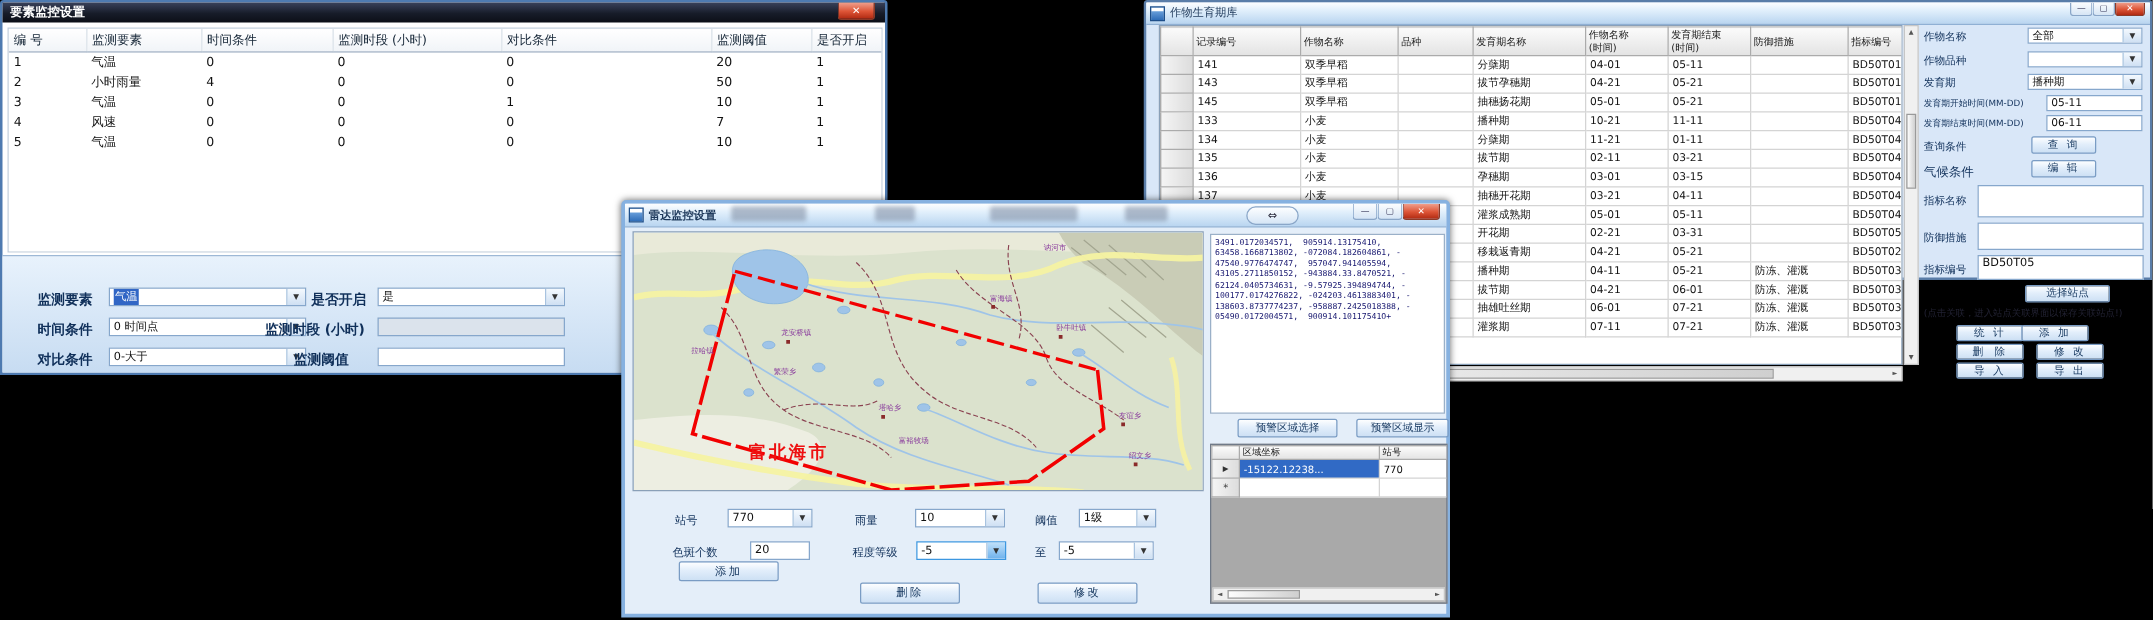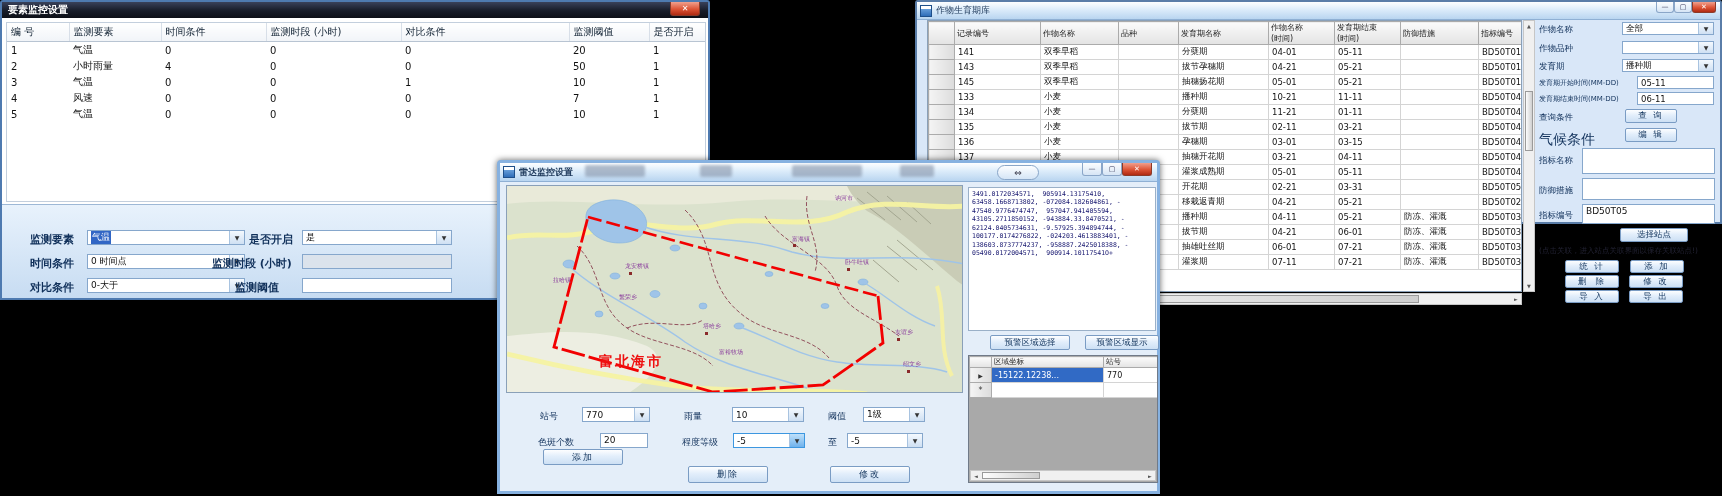--- a/index.html
+++ b/index.html
@@ -443,35 +443,35 @@
         <span>播种期</span>
         <span class="arrowbox">▼</span>
       </div>
       <span class="lbl" style="left:2px;top:60px;font-size:7px;">发育期开始时间(MM-DD)</span>
       <div class="tbox" style="left:100px;top:58px;width:77px;height:13px;font-size:8.5px;"><span>05-11</span></div>
       <span class="lbl" style="left:2px;top:76px;font-size:7px;">发育期结束时间(MM-DD)</span>
       <div class="tbox" style="left:100px;top:74px;width:77px;height:13px;font-size:8.5px;"><span>06-11</span></div>
 
       <span class="lbl" style="left:2px;top:94px;font-size:8.5px;">查询条件</span>
       <div class="btn" style="left:88px;top:91px;width:52px;height:14px;font-size:8.5px;">查 询</div>
-      <span class="lbl" style="left:2px;top:113px;font-size:14px;">气候条件</span>
+      <span class="lbl" style="left:2px;top:113px;font-size:10px;">气候条件</span>
       <div class="btn" style="left:88px;top:110px;width:52px;height:14px;font-size:8.5px;">编 辑</div>
 
       <span class="lbl" style="left:2px;top:137px;font-size:8.5px;">指标名称</span>
       <div class="tbox" style="left:45px;top:130px;width:133px;height:26px;"><span></span></div>
       <span class="lbl" style="left:2px;top:167px;font-size:8.5px;">防御措施</span>
       <div class="tbox" style="left:45px;top:160px;width:133px;height:22px;"><span></span></div>
       <span class="lbl" style="left:2px;top:192px;font-size:8.5px;">指标编号</span>
       <div class="tbox" style="left:45px;top:186px;width:133px;height:20px;"><span>BD50T05</span></div>
 
       <div class="btn" style="left:83px;top:210px;width:68px;height:14px;font-size:8.5px;letter-spacing:0;">选择站点</div>
       <div class="note" style="left:2px;top:228px;width:180px;">(点击关联，进入站点关联界面以保存关联站点!)</div>
 
       <div class="btn" style="left:28px;top:242px;width:54px;height:13px;font-size:8.5px;">统 计</div>
-      <div class="btn" style="left:93px;top:242px;width:54px;height:13px;font-size:8.5px;">添 加</div>
+      <div class="btn" style="left:80px;top:242px;width:54px;height:13px;font-size:8.5px;">添 加</div>
       <div class="btn" style="left:28px;top:257px;width:54px;height:13px;font-size:8.5px;font-family:Liberation Mono, monospace;">删 除</div>
       <div class="btn" style="left:92px;top:257px;width:54px;height:13px;font-size:8.5px;">修 改</div>
       <div class="btn" style="left:28px;top:272px;width:54px;height:13px;font-size:8.5px;">导 入</div>
       <div class="btn" style="left:92px;top:272px;width:54px;height:13px;font-size:8.5px;">导 出</div>
     </div>
   </div>
 
   <div class="win" style="left:497px;top:160px;width:663px;height:334px;border:3px solid #86b1e0;background:#e4eef9;z-index:3;border-radius:4px 4px 0 0;box-shadow:0 0 6px rgba(0,0,0,.6);">
     <div class="titlebar-lt" style="height:18px;">
       <span class="wicon"></span>

